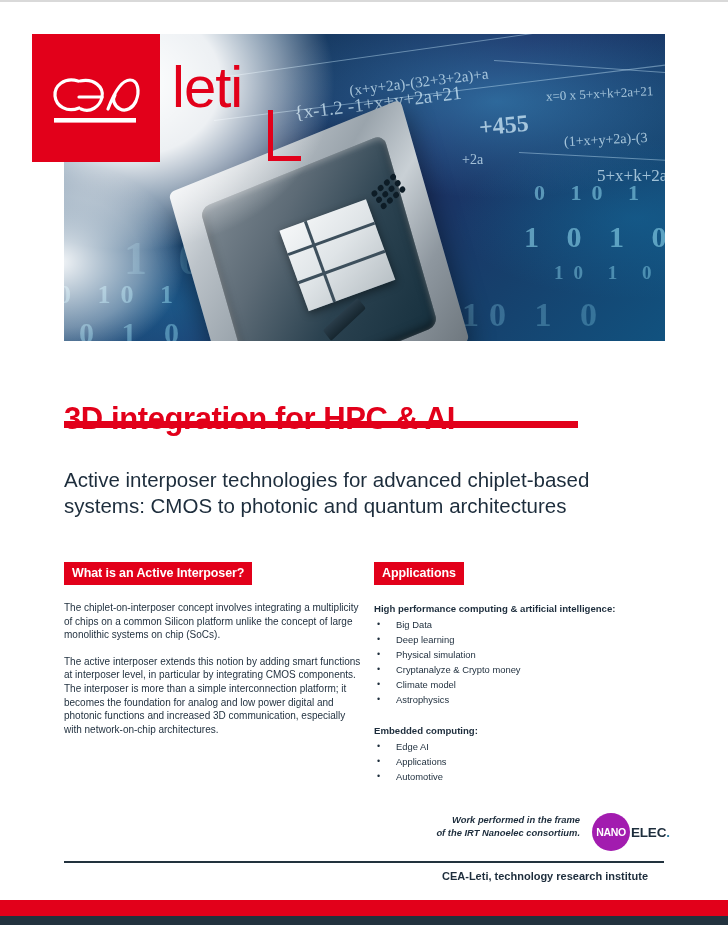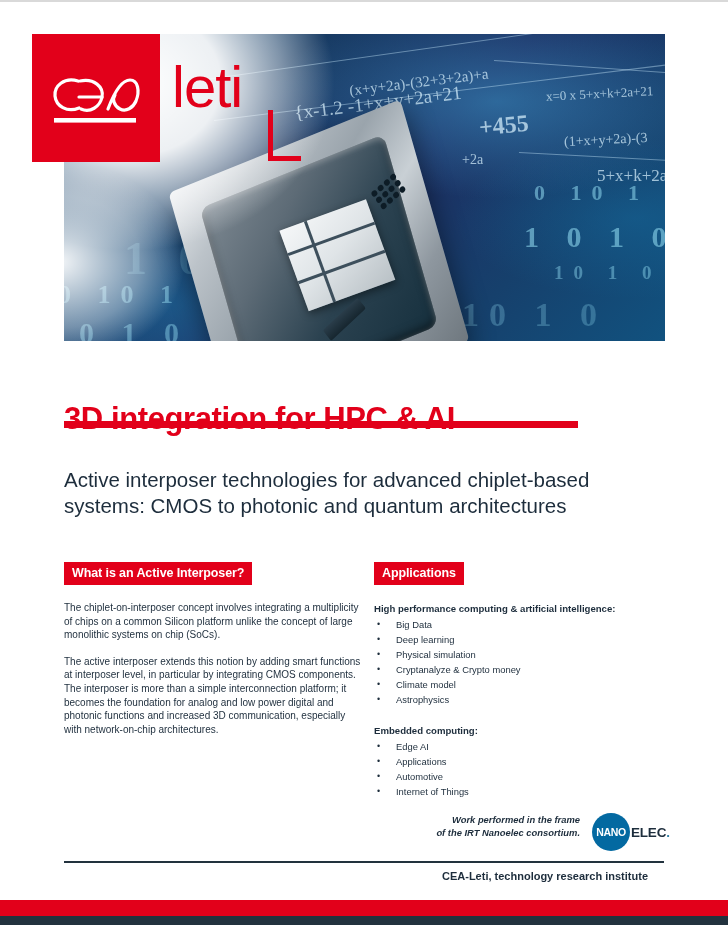--- a/index.html
+++ b/index.html
@@ -275,21 +275,21 @@
     left: 592px;
     top: 811px;
     width: 86px;
     height: 38px;
     display: flex;
     align-items: center;
   }
   .nano-circle {
     width: 38px; height: 38px;
     border-radius: 50%;
-    background: #0369a1;
+    background: #a21caf;
     display: flex;
     align-items: center;
     justify-content: center;
     color: #ffffff;
     font-size: 10.5px;
     font-weight: bold;
     letter-spacing: -0.3px;
     position: relative;
     z-index: 2;
   }
@@ -428,21 +428,20 @@
       <li>Cryptanalyze &amp; Crypto money</li>
       <li>Climate model</li>
       <li>Astrophysics</li>
     </ul>
 
     <p class="sub-head second">Embedded computing:</p>
     <ul class="bullets">
       <li>Edge AI</li>
       <li>Applications</li>
       <li>Automotive</li>
-      <li>Internet of Things</li>
     </ul>
   </div>
 
   <div class="credit">
     <span>Work performed in the frame</span><br>
     <span>of the IRT Nanoelec consortium.</span>
   </div>
 
   <div class="nanoelec">
     <span class="nano-circle">NANO</span>

